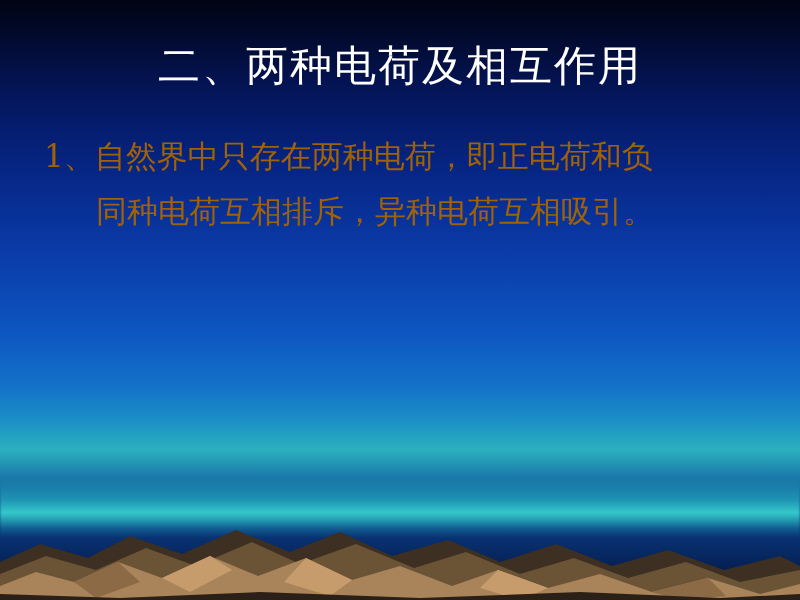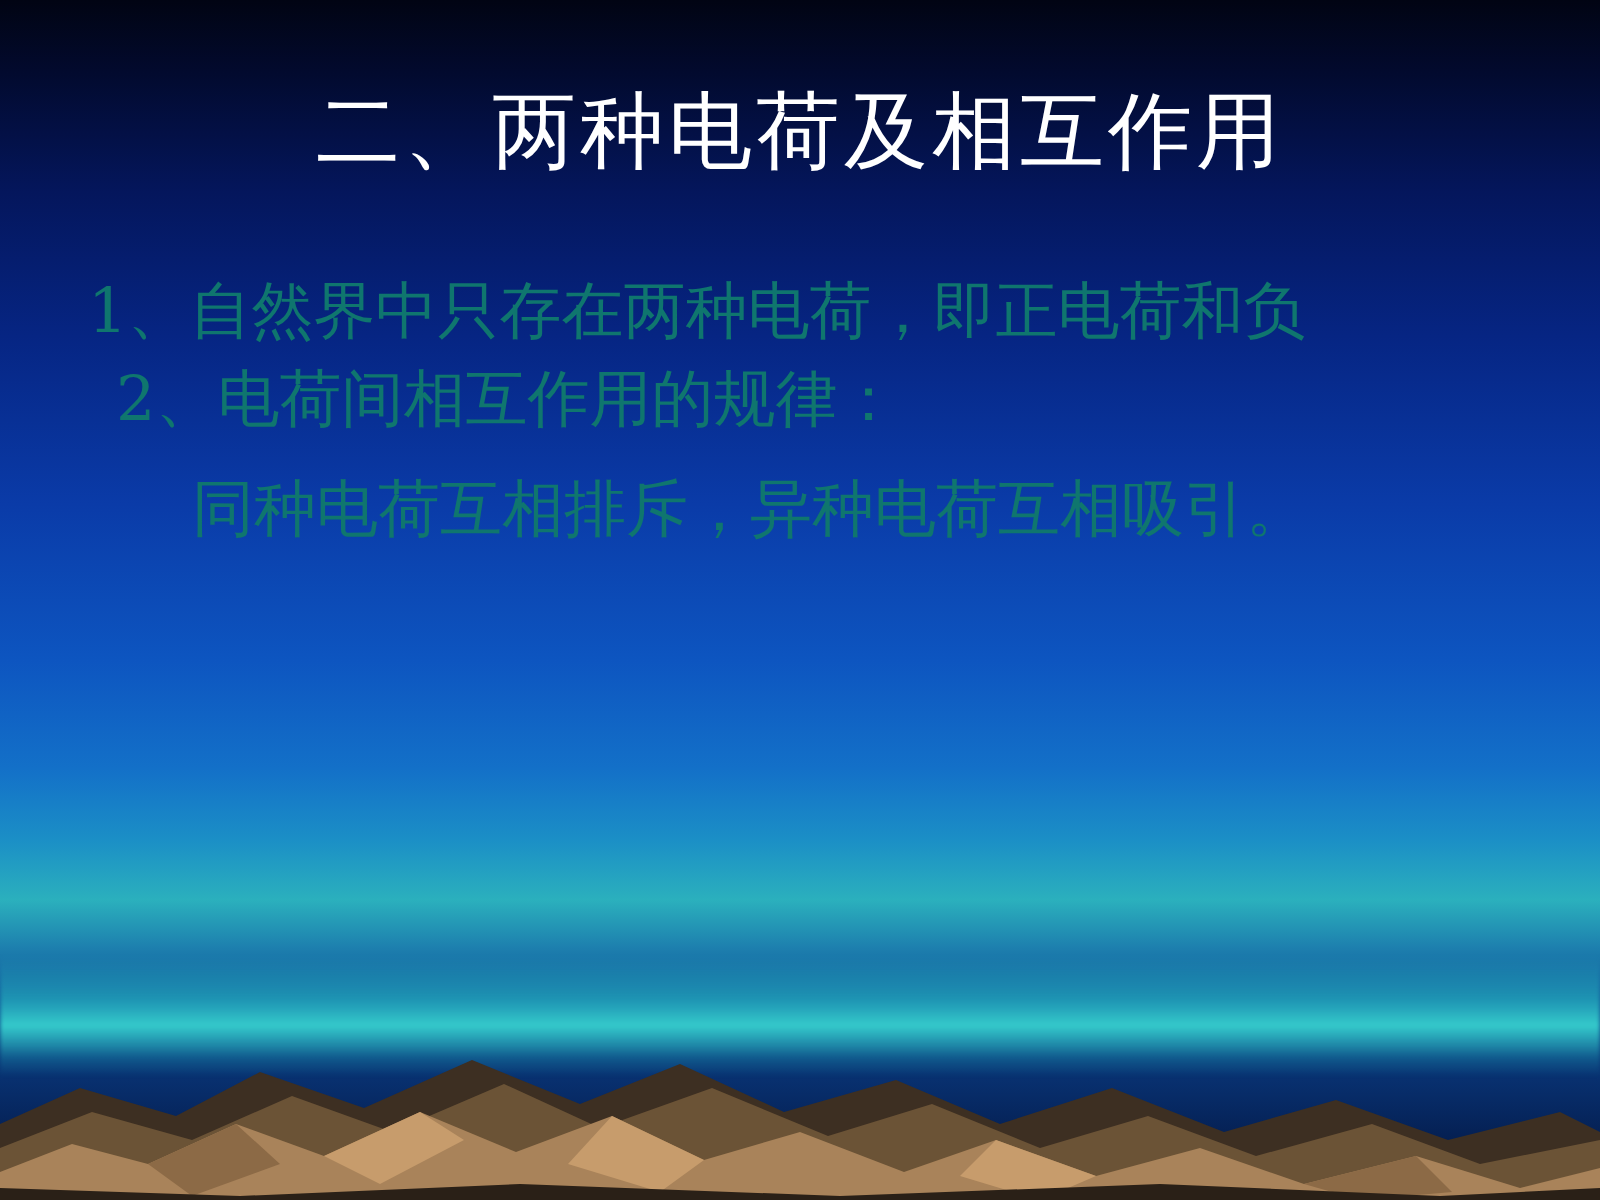--- a/index.html
+++ b/index.html
@@ -74,21 +74,21 @@
     font-family: "DejaVu Serif", "Liberation Serif", serif;
     font-size: 42px;
     letter-spacing: 2px;
     white-space: nowrap;
   }
   .body-block {
     position: absolute;
     left: 44px;
     top: 136px;
     width: 724px;
-    color: #0f766e;
+    color: #a16207;
     font-family: "DejaVu Serif", "Liberation Serif", serif;
     font-size: 31px;
     line-height: 40px;
   }
   .para {
     margin: 0 0 2px 0;
     text-align: justify;
     text-justify: inter-character;
   }
   .p1 {
@@ -133,18 +133,17 @@
     <polygon fill="#2a2017" points="0,130 0,124 120,128 260,122 420,128 580,122 720,128 800,124 800,130"></polygon>
   </svg>
 
   <div class="content">
     <div class="title">二、两种电荷及相互作用</div>
 
     <div class="body-block">
       <div class="para p1">
         <span>1、自然界中只存在两种电荷，即正电荷和负</span>
       </div>
-      <div class="para p2">2、电荷间相互作用的规律：</div>
       <div class="para p3">同种电荷互相排斥，异种电荷互相吸引。</div>
     </div>
   </div>
 
 </div>
 
 </body></html>

